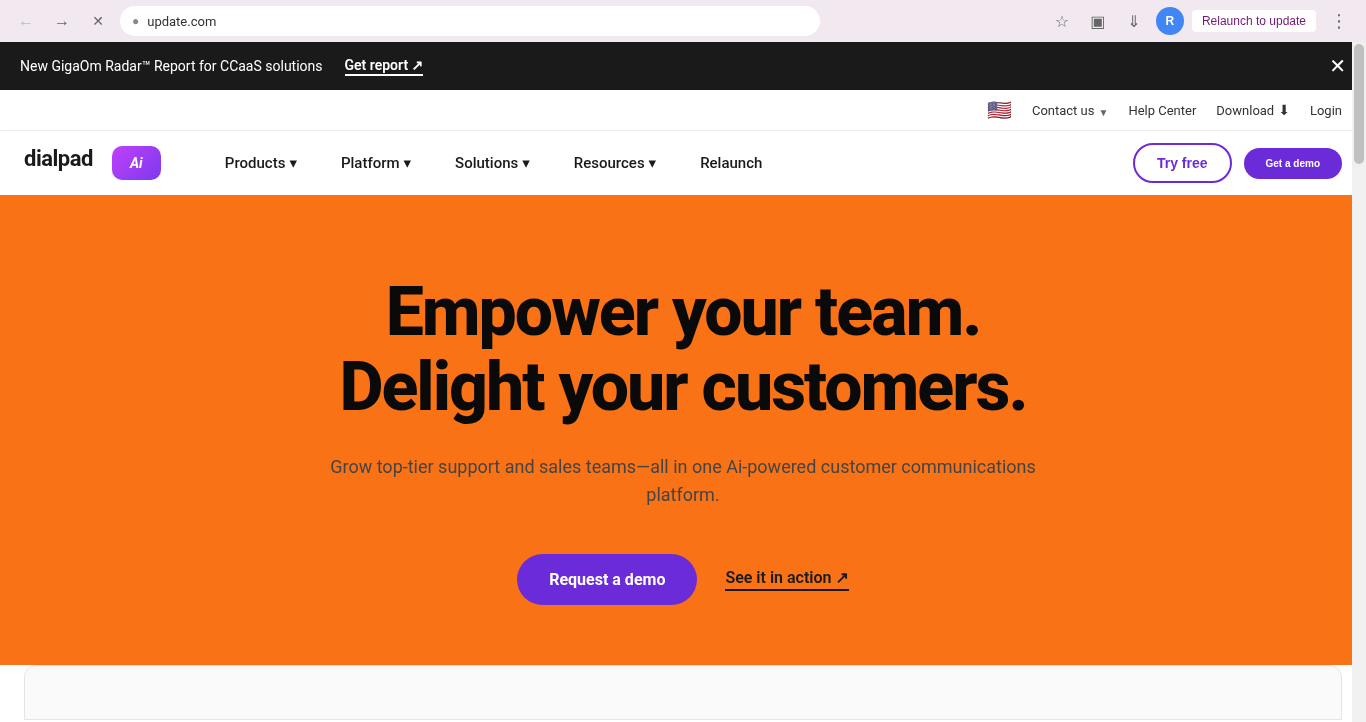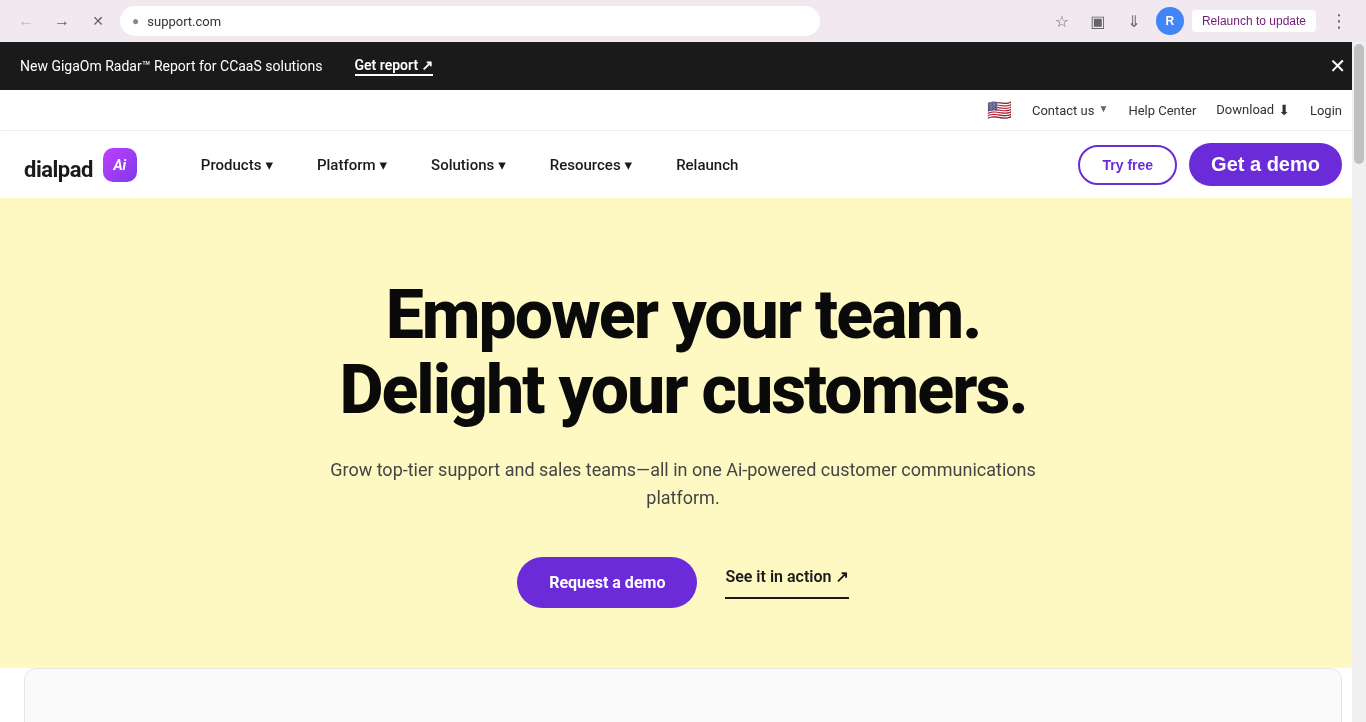--- a/index.html
+++ b/index.html
@@ -125,21 +125,21 @@
       padding: 14px 20px;
       display: flex;
       align-items: center;
       justify-content: space-between;
       font-size: 14px;
     }
 
     .announcement-text {
       display: flex;
       align-items: center;
-      gap: 32px;
+      gap: 22px;
     }
 
     .announcement-link {
       color: #fff;
       font-weight: 600;
       text-decoration: none;
       border-bottom: 2px solid #fff;
       padding-bottom: 1px;
       display: flex;
       align-items: center;
@@ -174,21 +174,21 @@
 
     .flag-icon {
       font-size: 20px;
     }
 
     .utility-link {
       font-size: 13px;
       color: #333;
       text-decoration: none;
       display: flex;
-      align-items: flex-start;
+      align-items: flex-end;
       gap: 4px;
       cursor: pointer;
     }
 
     .chevron-down {
       font-size: 10px;
       color: #666;
     }
 
     .download-icon {
@@ -199,35 +199,35 @@
     .main-nav {
       display: flex;
       align-items: center;
       padding: 12px 24px;
       background: #fff;
       box-shadow: 0 1px 3px rgba(0,0,0,0.08);
     }
 
     .logo-container {
       display: flex;
-      align-items: flex-end;
-      gap: 10px;
+      align-items: flex-start;
+      gap: 19px;
       margin-right: 48px;
       text-decoration: none;
     }
 
     .logo-text {
       font-size: 22px;
       font-weight: 700;
       color: #1a1a1a;
       letter-spacing: -0.5px;
     }
 
     .logo-ai-badge {
-      width: 34px;
+      width: 49px;
       height: 34px;
       background: linear-gradient(135deg, #c040fb, #7c3aed);
       border-radius: 10px;
       display: flex;
       align-items: center;
       justify-content: center;
       font-size: 14px;
       font-weight: 700;
       color: white;
       font-style: italic;
@@ -269,30 +269,30 @@
       font-weight: 600;
       cursor: pointer;
     }
 
     .get-demo-btn {
       padding: 10px 22px;
       border: none;
       border-radius: 25px;
       background: #6c2bd9;
       color: #fff;
-      font-size: 20px;
+      font-size: 10px;
       font-weight: 600;
       cursor: pointer;
     }
 
     
     .hero-section {
       text-align: center;
       padding: 80px 40px 60px;
-      background: #fef9c3;
+      background: #f97316;
     }
 
     .hero-title {
       font-size: 68px;
       font-weight: 800;
       line-height: 1.1;
       color: #0a0a0a;
       letter-spacing: -2px;
       margin-bottom: 28px;
     }
@@ -326,21 +326,21 @@
 
     .see-action-link {
       font-size: 16px;
       font-weight: 600;
       color: #1a1a1a;
       text-decoration: none;
       display: flex;
       align-items: center;
       gap: 6px;
       border-bottom: 2px solid #1a1a1a;
-      padding-bottom: 11px;
+      padding-bottom: 2px;
     }
 
     
     .bottom-card-hint {
       margin: 0 24px;
       height: 55px;
       border: 1px solid #e5e5e5;
       border-radius: 12px 12px 0 0;
       background: #fafafa;
     }
@@ -365,21 +365,21 @@
   </style>
 </head>
 <body>
 
 <div class="browser-chrome">
   <button class="browser-nav-btn disabled">←</button>
   <button class="browser-nav-btn">→</button>
   <button class="browser-nav-btn close-tab">✕</button>
   <div class="address-bar">
     <span class="address-icon">●</span>
-    <span>support.com</span>
+    <span>update.com</span>
   </div>
   <div class="browser-actions">
     <button class="browser-action-btn">☆</button>
     <button class="browser-action-btn">▣</button>
     <button class="browser-action-btn">⇓</button>
     <button class="browser-action-btn profile">R</button>
     <button class="relaunch-btn">
       <span>Relaunch to update</span>
     </button>
     <button class="kebab-btn">⋮</button>

